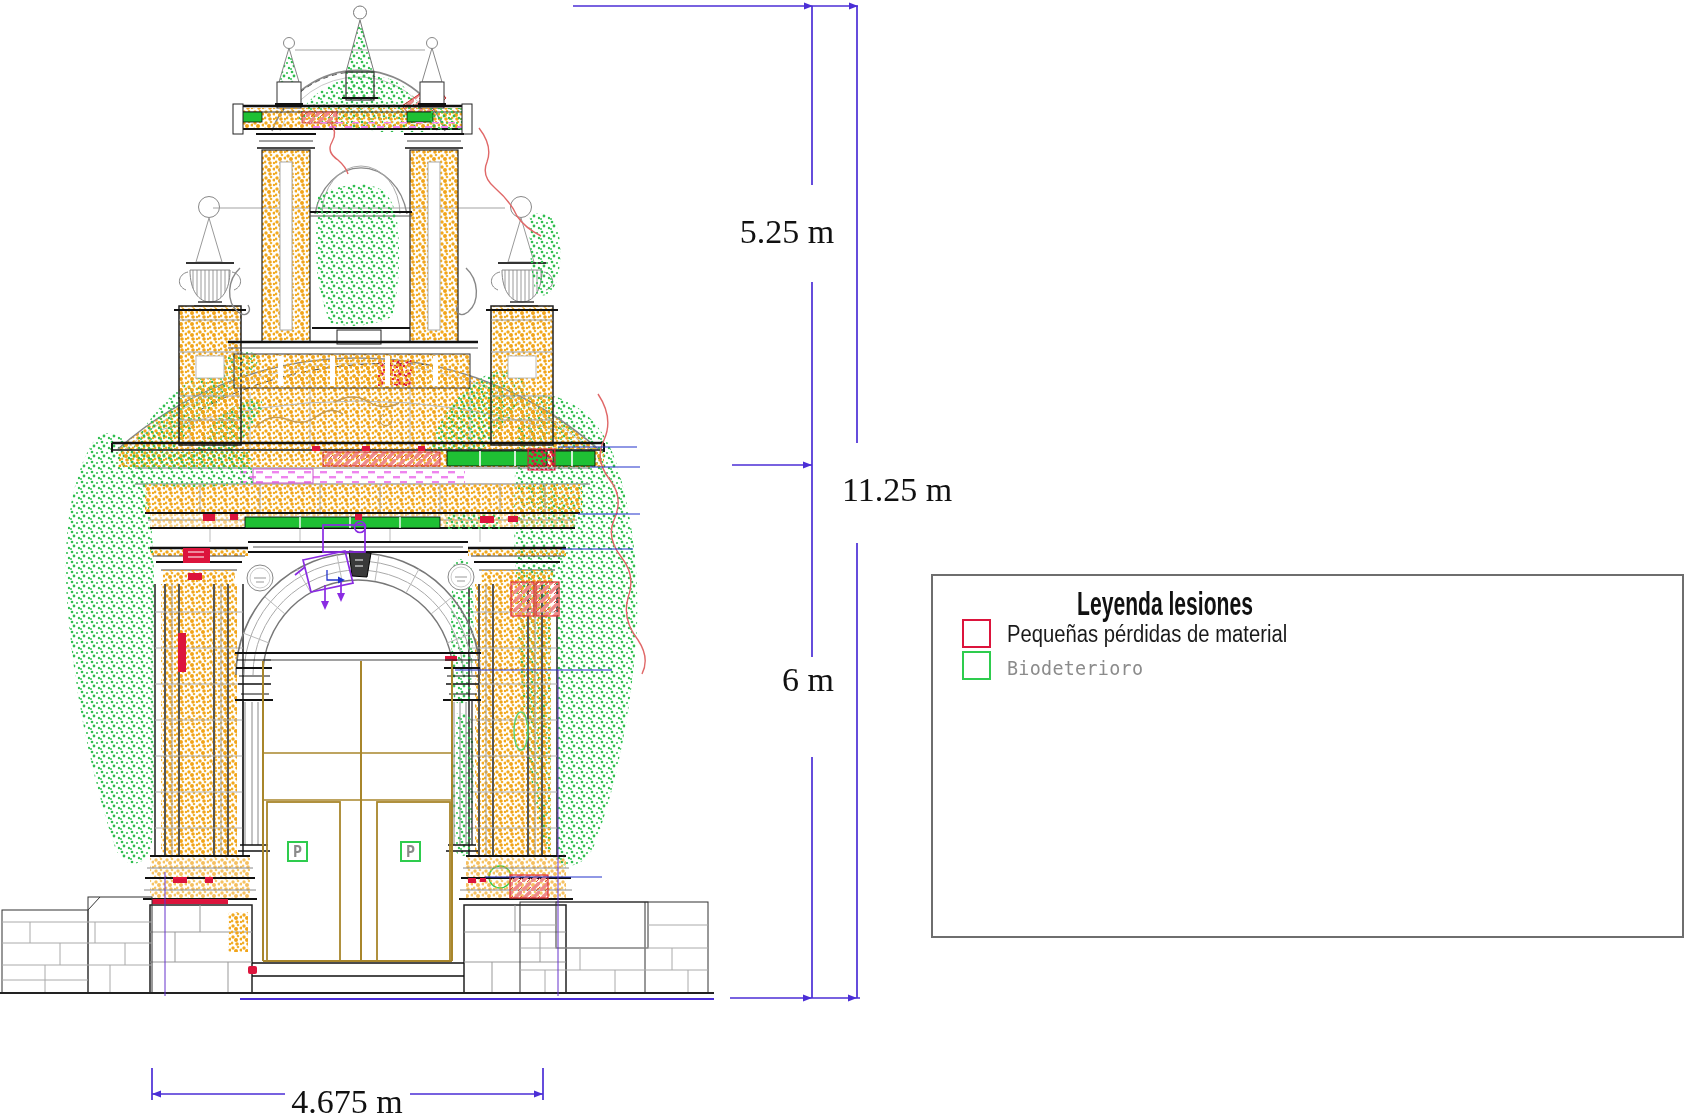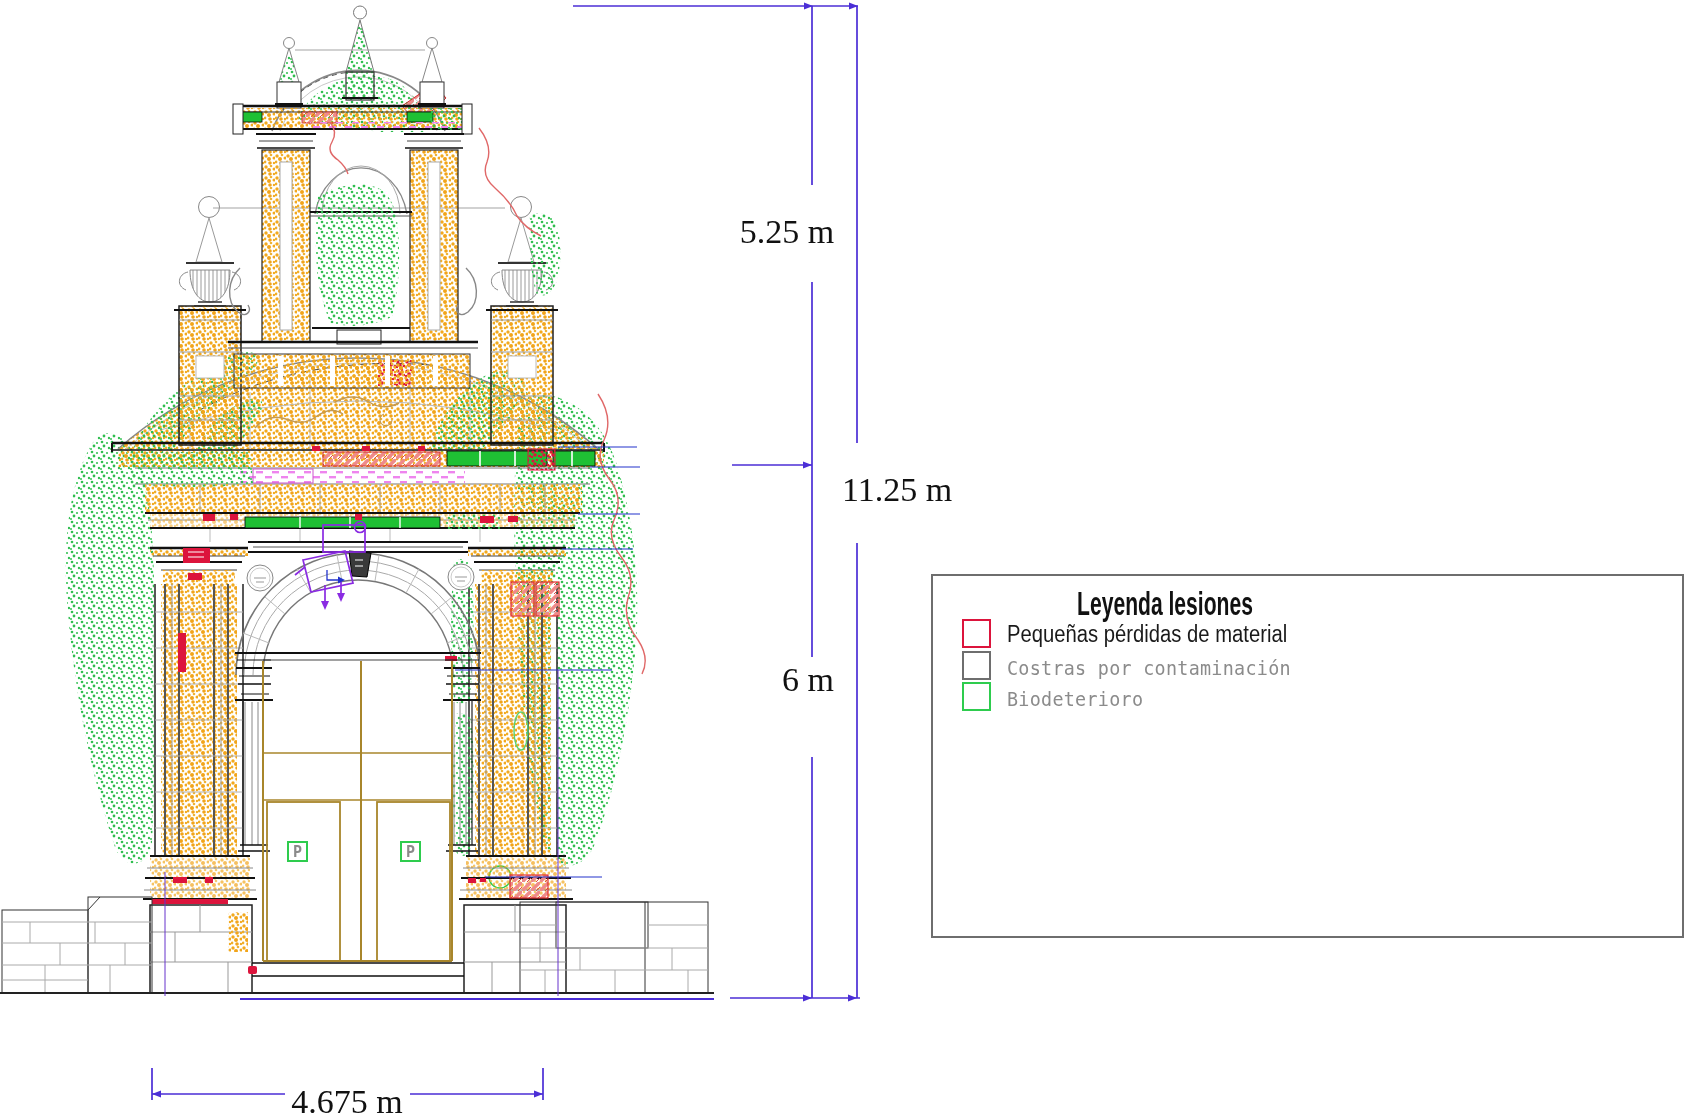--- a/index.html
+++ b/index.html
@@ -407,27 +407,20 @@
               <rect x="1" y="1" width="27" height="27" fill="#fff" stroke="#dc143c" stroke-width="2"></rect>
             </svg></span>
     <span class="legend-label sans dark">Pequeñas pérdidas de material</span>
   </div>
 
 
 
 
 
 
-  <div class="legend-row">
-    <span class="legend-swatch"><svg width="29" height="29" viewBox="0 0 29 29">
-              <rect x="2.5" y="2.5" width="24" height="24" fill="url(#p-pink)"></rect>
-              <rect x="1" y="1" width="27" height="27" fill="#fff" stroke="#6e6e6e" stroke-width="2"></rect>
-            </svg></span>
-    <span class="legend-label mono gray">Costras por contaminación</span>
-  </div>
 
   <div class="legend-row">
     <span class="legend-swatch"><svg width="29" height="29" viewBox="0 0 29 29">
               <rect x="2.5" y="2.5" width="24" height="24" fill="url(#p-bio)"></rect>
               <rect x="1" y="1" width="27" height="27" fill="#fff" stroke="#2ecc4e" stroke-width="2"></rect>
             </svg></span>
     <span class="legend-label mono gray">Biodeterioro</span>
   </div>
 
 </div>

